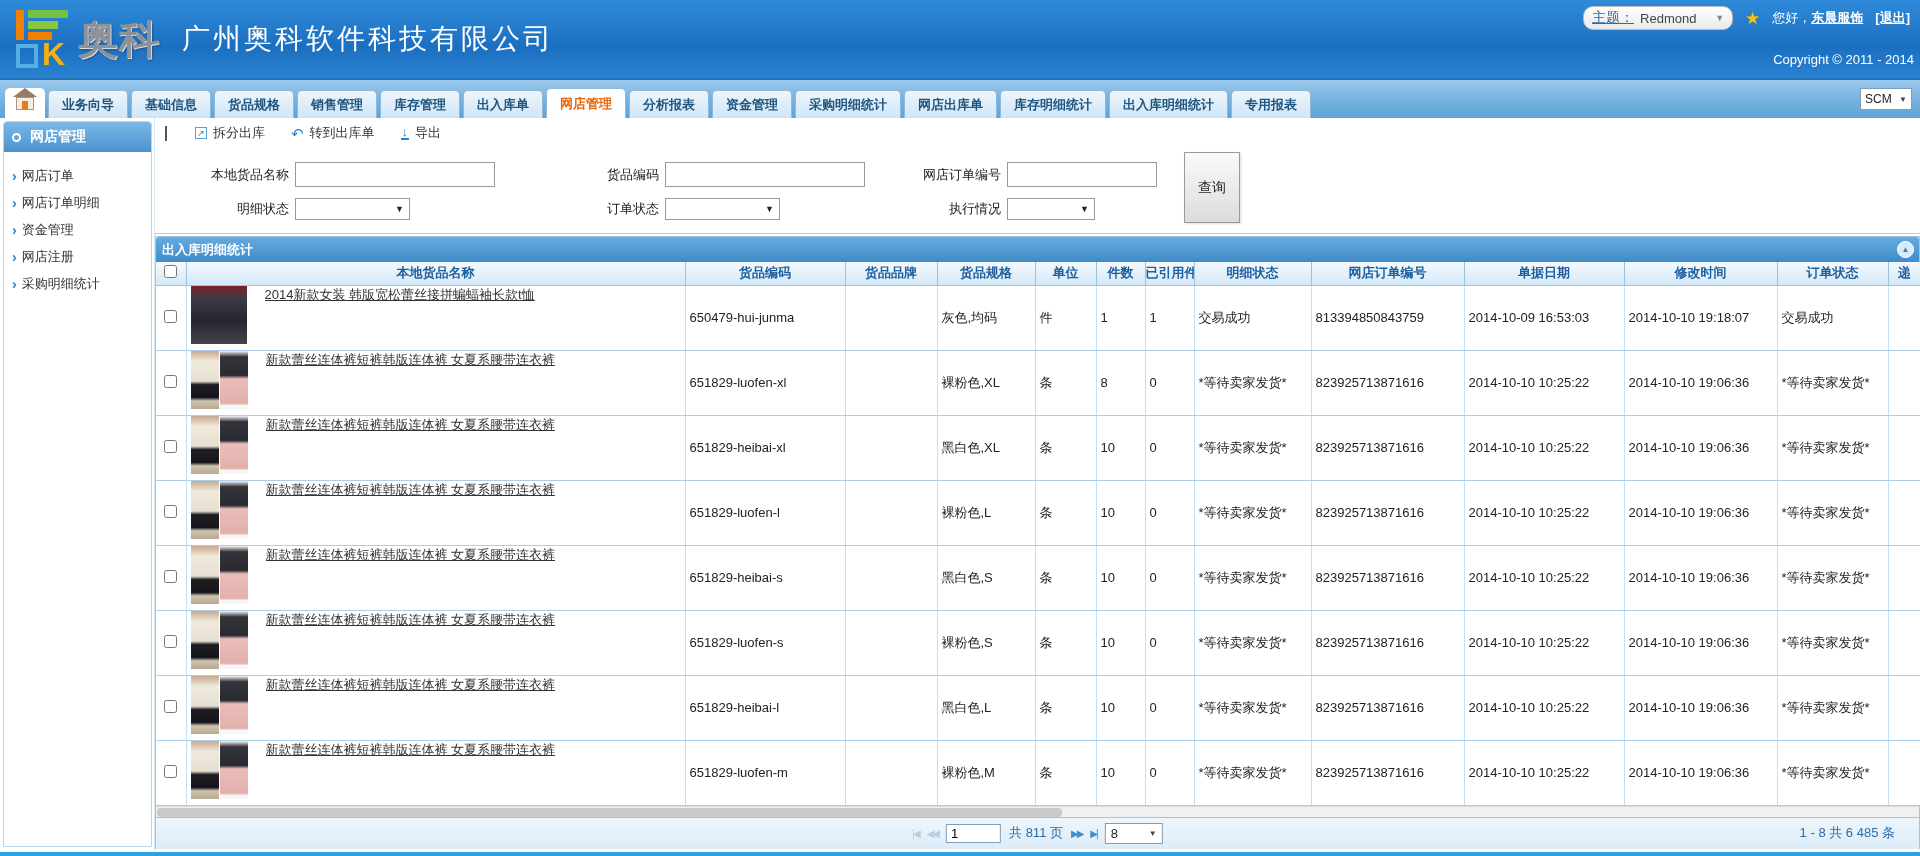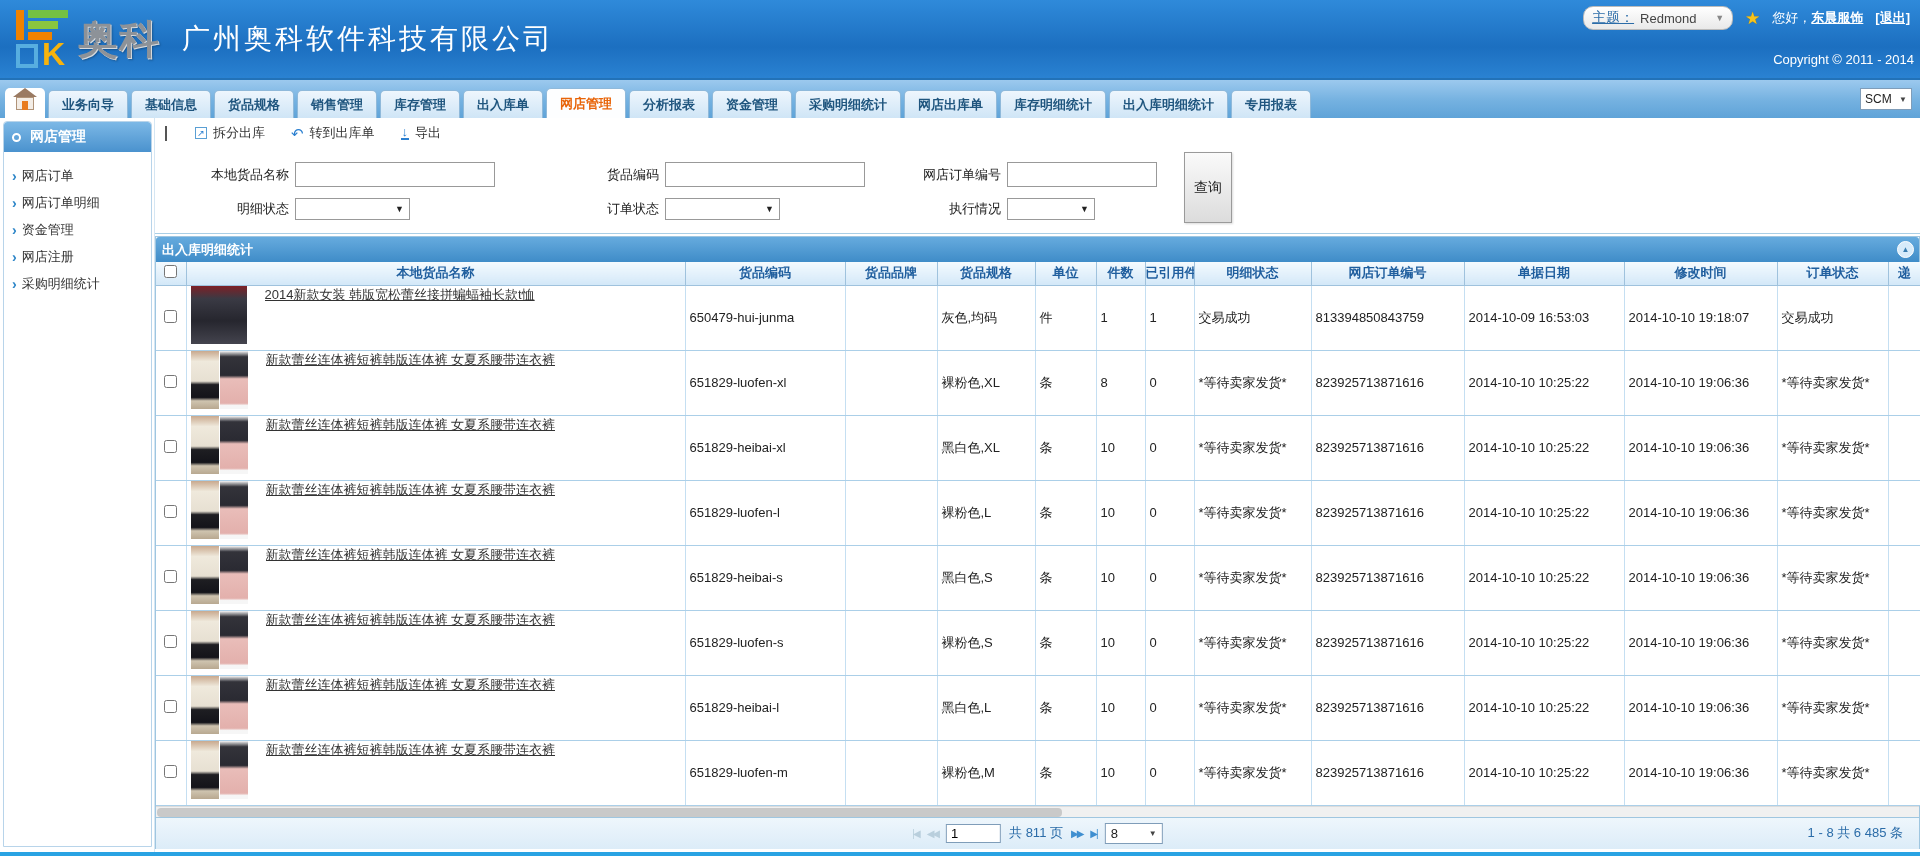--- a/index.html
+++ b/index.html
@@ -70,21 +70,21 @@
   .ic-export { color:#2a7fd0; font-size:13px; line-height:12px; border-bottom:2px solid #2a7fd0; padding:0 1px; }
 
   
   .search { position:relative; height:86px; border-bottom:1px solid #aacfe6; font-size:13px; color:#222; }
   .fgroup { position:absolute; display:flex; align-items:center; }
   .flabel { text-align:right; padding-right:6px; }
   .tinput { height:25px; border:1px solid #999; background:#fff; }
   .selbox { height:22px; border:1px solid #999; background:#fff; display:flex; align-items:center;
             justify-content:flex-end; padding-right:5px; }
   .selbox .arr { font-size:9px; color:#222; }
-  .query-btn { position:absolute; left:1029px; top:4px; width:48px; height:71px; background:linear-gradient(#fafafa,#dcdcdc);
+  .query-btn { position:absolute; left:1029px; top:4px; width:56px; height:71px; background:linear-gradient(#fafafa,#dcdcdc);
                border:1px solid #9a9a9a; box-shadow:1px 1px 2px rgba(0,0,0,.15); font-size:14px; color:#222;
                display:flex; align-items:center; justify-content:center; cursor:pointer; }
 
   
   .panel { margin-top:2px; border:1px solid #9fc6e0; border-bottom:none; }
   .panel-title { height:25px; background:linear-gradient(180deg,#66abde,#3f8cc8); color:#fff; font-size:13px; font-weight:bold;
                  display:flex; align-items:center; padding:0 6px; border-radius:3px 3px 0 0; position:relative; }
   .collapse-btn { position:absolute; right:5px; top:4px; width:17px; height:17px; border-radius:50%;
                   background:#d7ebfa; border:1px solid #fff; color:#3a7db0; font-size:8px;
                   display:flex; align-items:center; justify-content:center; cursor:pointer; }
@@ -109,21 +109,21 @@
   .pager { height:32px; background:linear-gradient(#eef6fc,#dcecf8); border-top:1px solid #9fc6e0;
            display:flex; align-items:center; position:relative; font-size:13px; color:#2b6ca8; }
   .pg-center { position:absolute; left:50%; transform:translateX(-50%); display:flex; align-items:center; gap:8px; }
   .pg-ic { font-size:10px; letter-spacing:-2px; cursor:pointer; }
   .pg-dis { color:#b9cfdd; }
   .pg-en { color:#3f8fd0; }
   .pg-input { width:55px; height:19px; border:1px solid #7f9db9; font-size:13px; padding-left:4px; }
   .pg-size { width:58px; height:21px; background:#fff; border:1px solid #7f9db9; display:flex; align-items:center;
              justify-content:space-between; padding:0 5px; font-size:13px; color:#222; cursor:pointer; }
   .pg-size .arr { font-size:8px; color:#444; }
-  .pg-range { position:absolute; right:16px; color:#2b6ca8;text-align:right; }
+  .pg-range { position:absolute; right:24px; color:#2b6ca8;text-align:right; }
 
   .bottom-strip { position:absolute; left:0; bottom:0; width:1920px; height:4px; background:#29a3e3; }
 </style>
 </head>
 <body>
 
 <div class="hdr">
   <div class="logo-wrap">
     <div class="logo-mark">
       <div class="lm-g1"></div>

